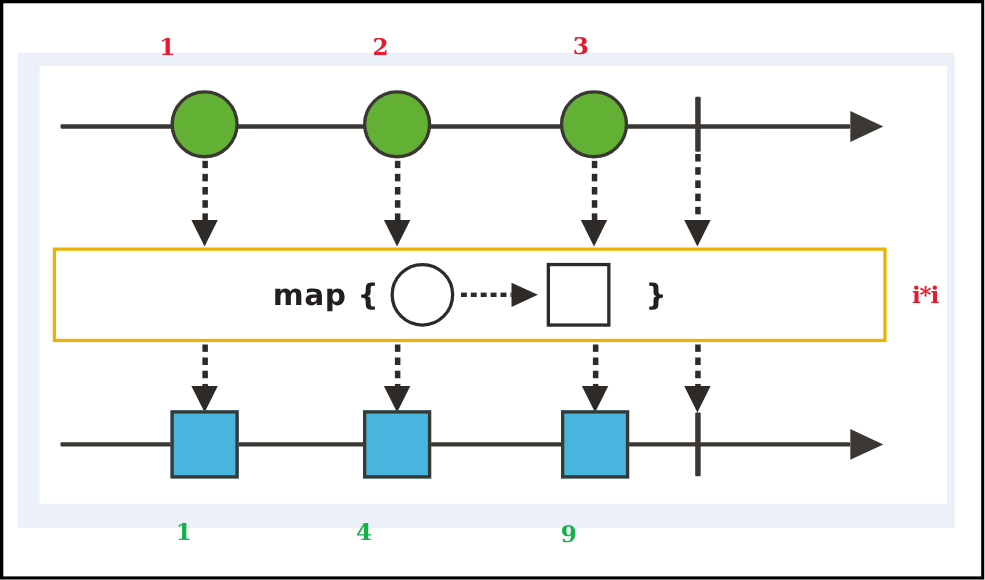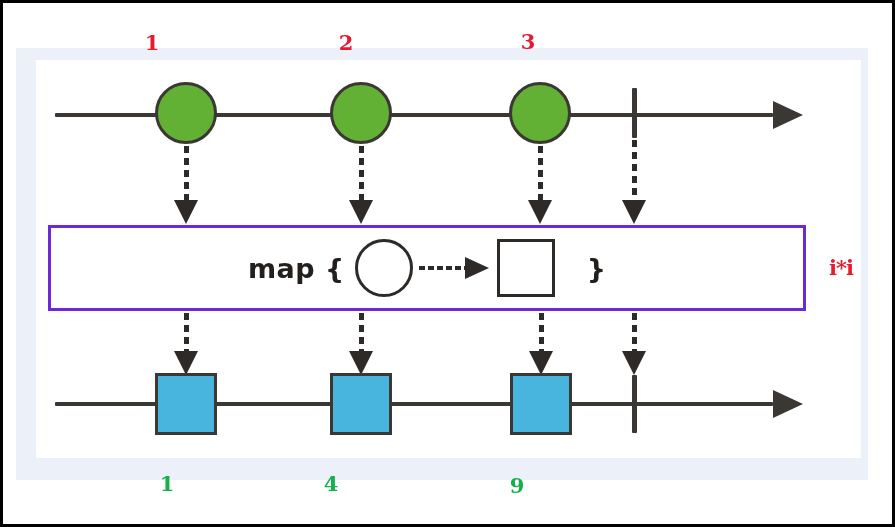--- a/index.html
+++ b/index.html
@@ -80,21 +80,21 @@
   }
   .lbl-red{color:#e8192c;}
   .lbl-green{color:#14b14b;}
 
   
   #op-box{
     position:absolute;
     left:45px;top:222px;
     width:758px;height:86px;
     box-sizing:border-box;
-    border:3px solid #6d28d9;
+    border:3px solid #eab308;
     background:#ffffff;
   }
   #op-inner{
     position:absolute;
     left:0;top:0;width:100%;height:100%;
     display:flex;align-items:center;justify-content:center;
   }
   #op-label{
     font-family:"DejaVu Sans",sans-serif;
     font-weight:bold;

